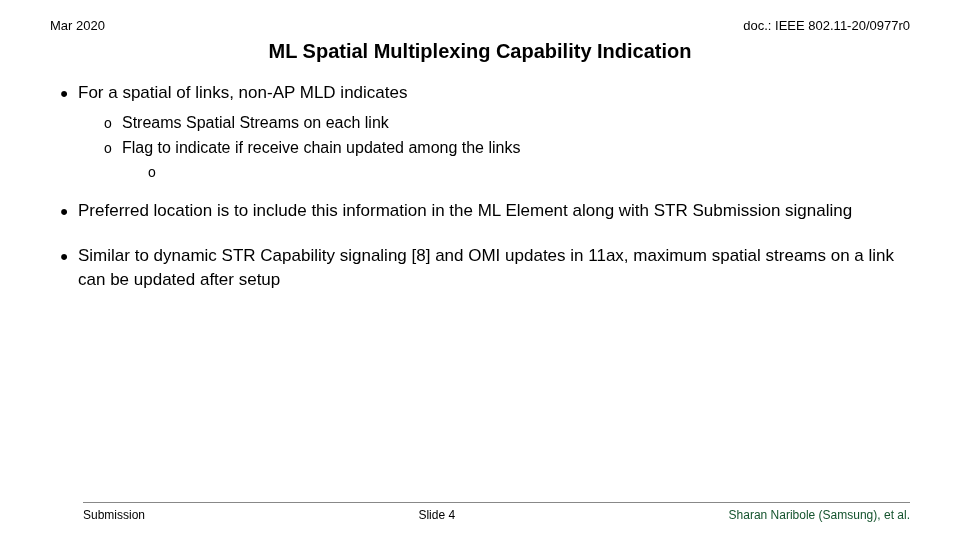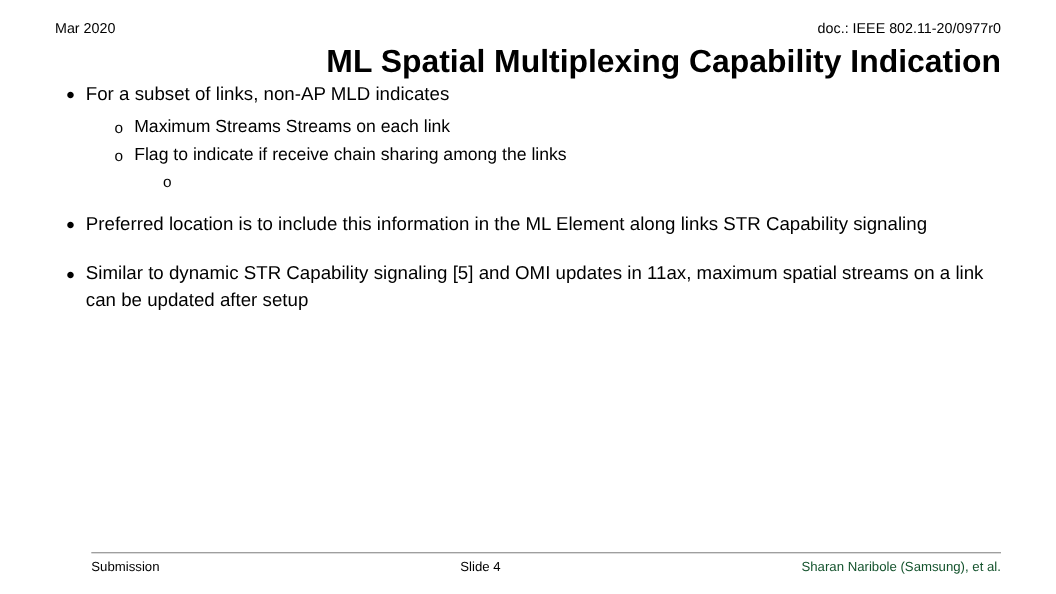--- a/index.html
+++ b/index.html
@@ -39,25 +39,26 @@
       color: #000;
     }
 
     .header-doc {
       font-size: 13px;
       font-family: Liberation Sans, sans-serif;
       color: #000;
     }
 
     .slide-title {
-      text-align: right;
-      font-size: 29px;
+      text-align: center;
+      font-size: 20px;
       font-weight: bold;
       font-family: Arial, sans-serif;
       color: #000;
+      margin-bottom: 18px;
       line-height: 1.2;
     }
 
     .content-area {
       flex: 1;
       display: flex;
       flex-direction: column;
       gap: 0px;
     }
 
@@ -168,50 +169,50 @@
     <span class="header-doc">doc.: IEEE 802.11-20/0977r0</span>
   </div>
 
   <div class="slide-title">ML Spatial Multiplexing Capability Indication</div>
 
   <div class="content-area">
 
     <div class="bullet-section">
       <div class="bullet-main">
         <span class="bullet-dot">•</span>
-        <span class="bullet-text">For a subset of links, non-AP MLD indicates</span>
+        <span class="bullet-text">For a spatial of links, non-AP MLD indicates</span>
       </div>
       <div class="sub-bullets">
         <div class="sub-bullet">
           <span class="sub-bullet-dot">o</span>
-          <span>Maximum Streams Streams on each link</span>
+          <span>Streams Spatial Streams on each link</span>
         </div>
         <div class="sub-bullet">
           <span class="sub-bullet-dot">o</span>
-          <span>Flag to indicate if receive chain sharing among the links</span>
+          <span>Flag to indicate if receive chain updated among the links</span>
         </div>
         <div class="sub-sub-bullets">
           <div class="sub-sub-bullet">
             <span class="sub-sub-bullet-dot">o</span>
           </div>
         </div>
       </div>
     </div>
 
     <div class="bullet-section">
       <div class="bullet-main">
         <span class="bullet-dot">•</span>
-        <span class="bullet-text">Preferred location is to include this information in the ML Element along links STR Capability signaling</span>
+        <span class="bullet-text">Preferred location is to include this information in the ML Element along with STR Submission signaling</span>
       </div>
     </div>
 
     <div class="bullet-section">
       <div class="bullet-main">
         <span class="bullet-dot">•</span>
-        <span class="bullet-text">Similar to dynamic STR Capability signaling [5] and OMI updates in 11ax, maximum spatial streams on a link can be updated after setup</span>
+        <span class="bullet-text">Similar to dynamic STR Capability signaling [8] and OMI updates in 11ax, maximum spatial streams on a link can be updated after setup</span>
       </div>
     </div>
 
   </div>
 
   <div class="footer-bar">
     <span class="footer-submission">Submission</span>
     <span class="footer-slide">Slide 4</span>
     <span class="footer-author">Sharan Naribole (Samsung), et al.</span>
   </div>

